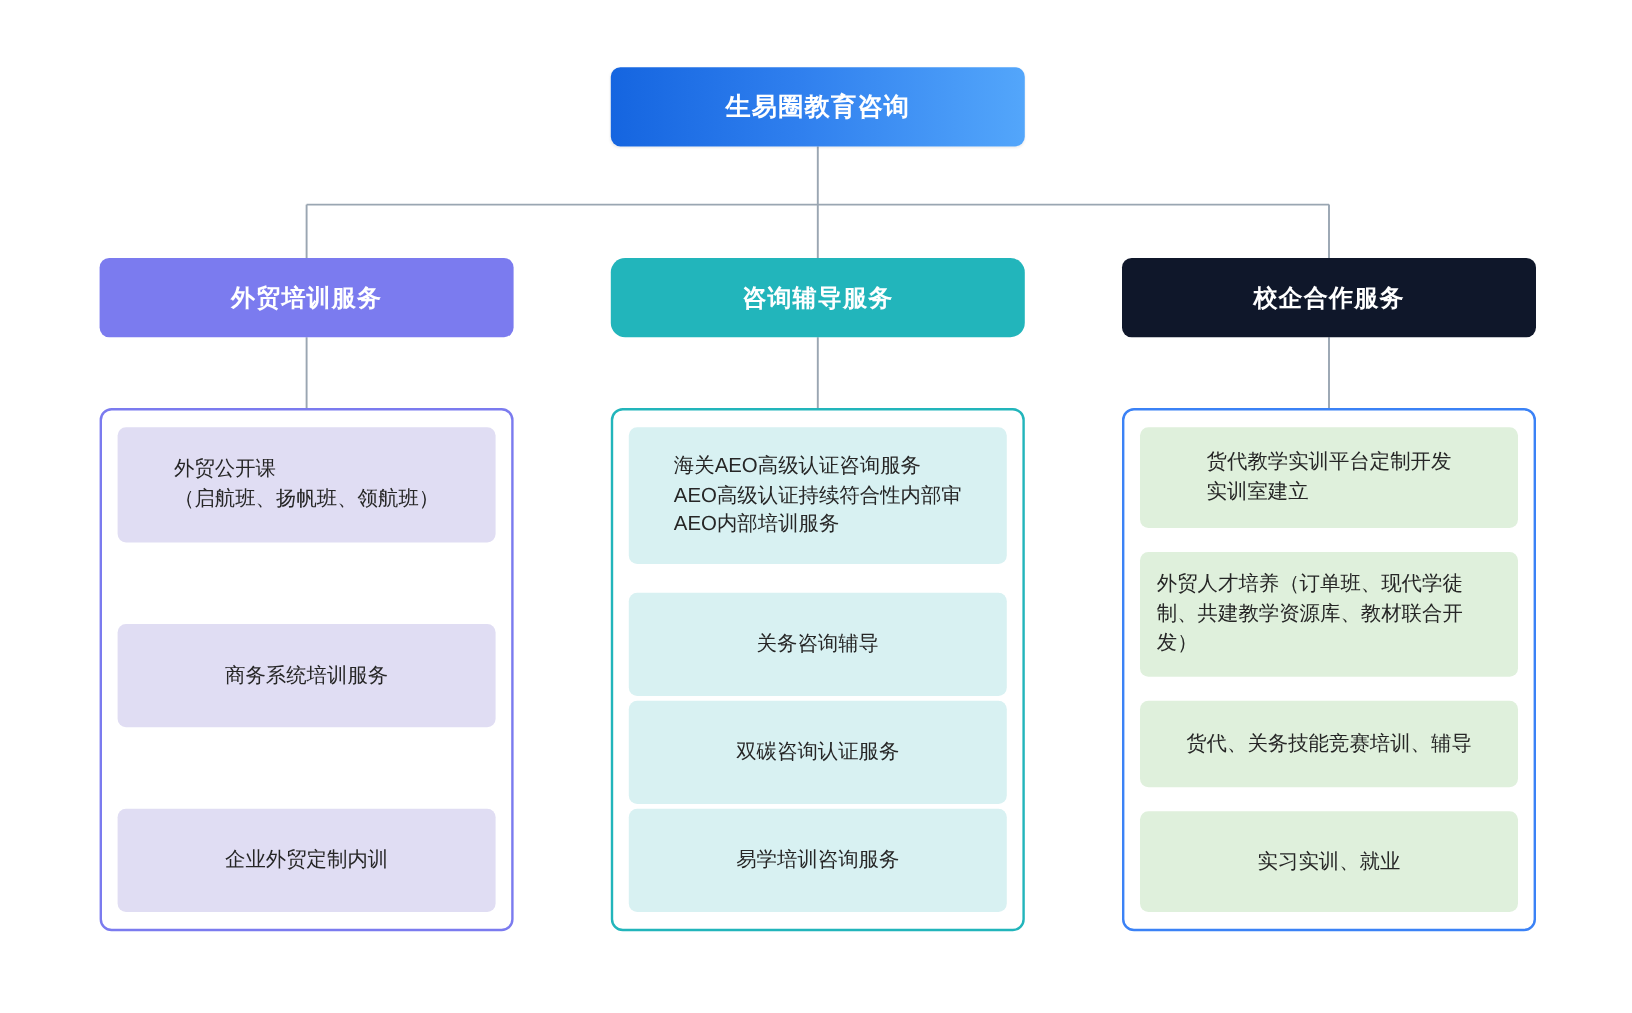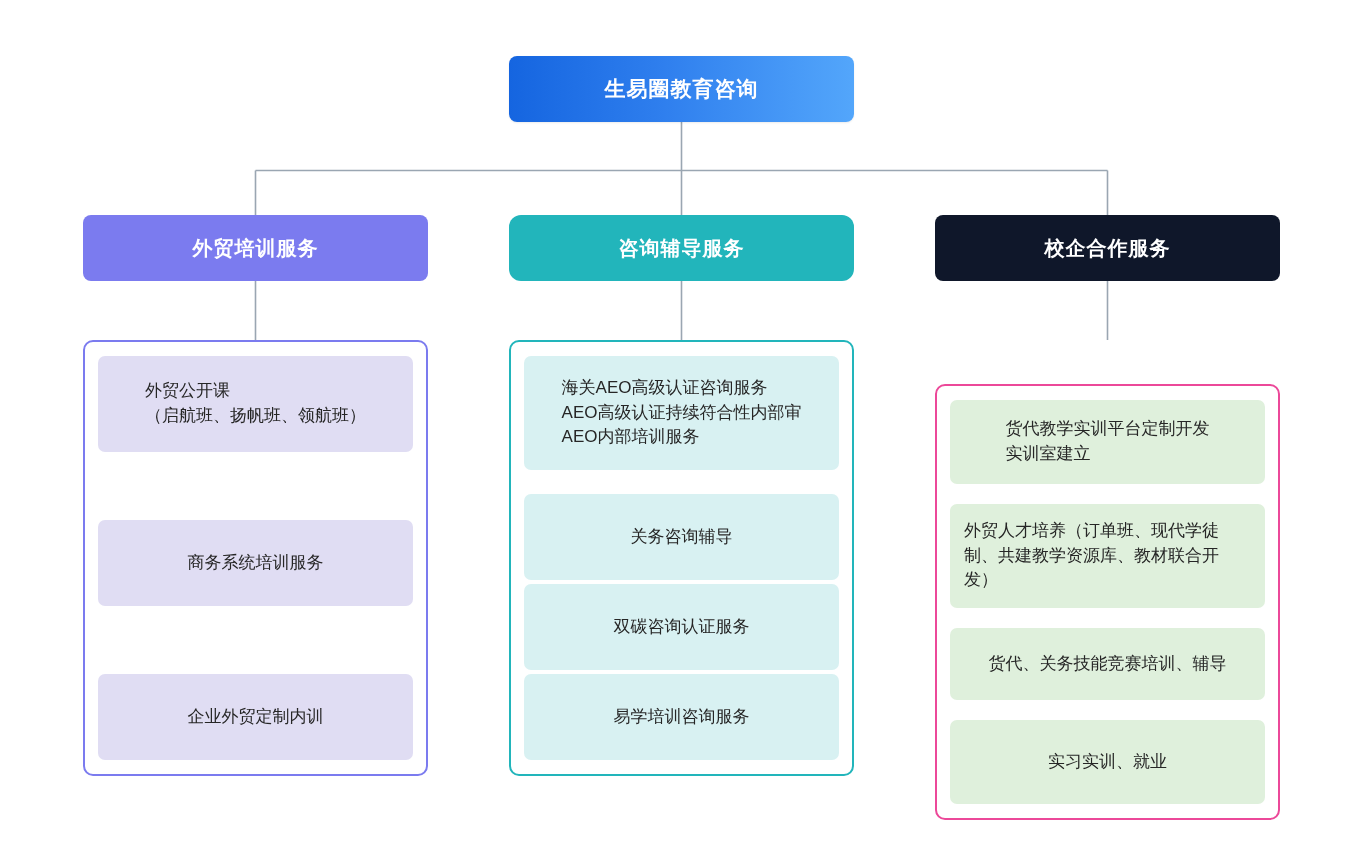--- a/index.html
+++ b/index.html
@@ -93,21 +93,21 @@
     box-sizing: border-box;
     border-radius: 10px;
     background: #ffffff;
     padding: 14px 13px;
     display: flex;
     flex-direction: column;
     justify-content: space-between;
   }
   .col-0 .col-body { border: 2px solid #7b7bef; }
   .col-1 .col-body { border: 2px solid #22b5bb; }
-  .col-2 .col-body { border: 2px solid #ec4899; margin-top: 44px; }
+  .col-2 .col-body { border: 2px solid #3b82f6; }
 
   .leaf-card {
     box-sizing: border-box;
     border-radius: 7px;
     display: flex;
     align-items: center;
     justify-content: center;
     padding: 10px 14px;
     font-size: 17px;
     line-height: 1.45;

